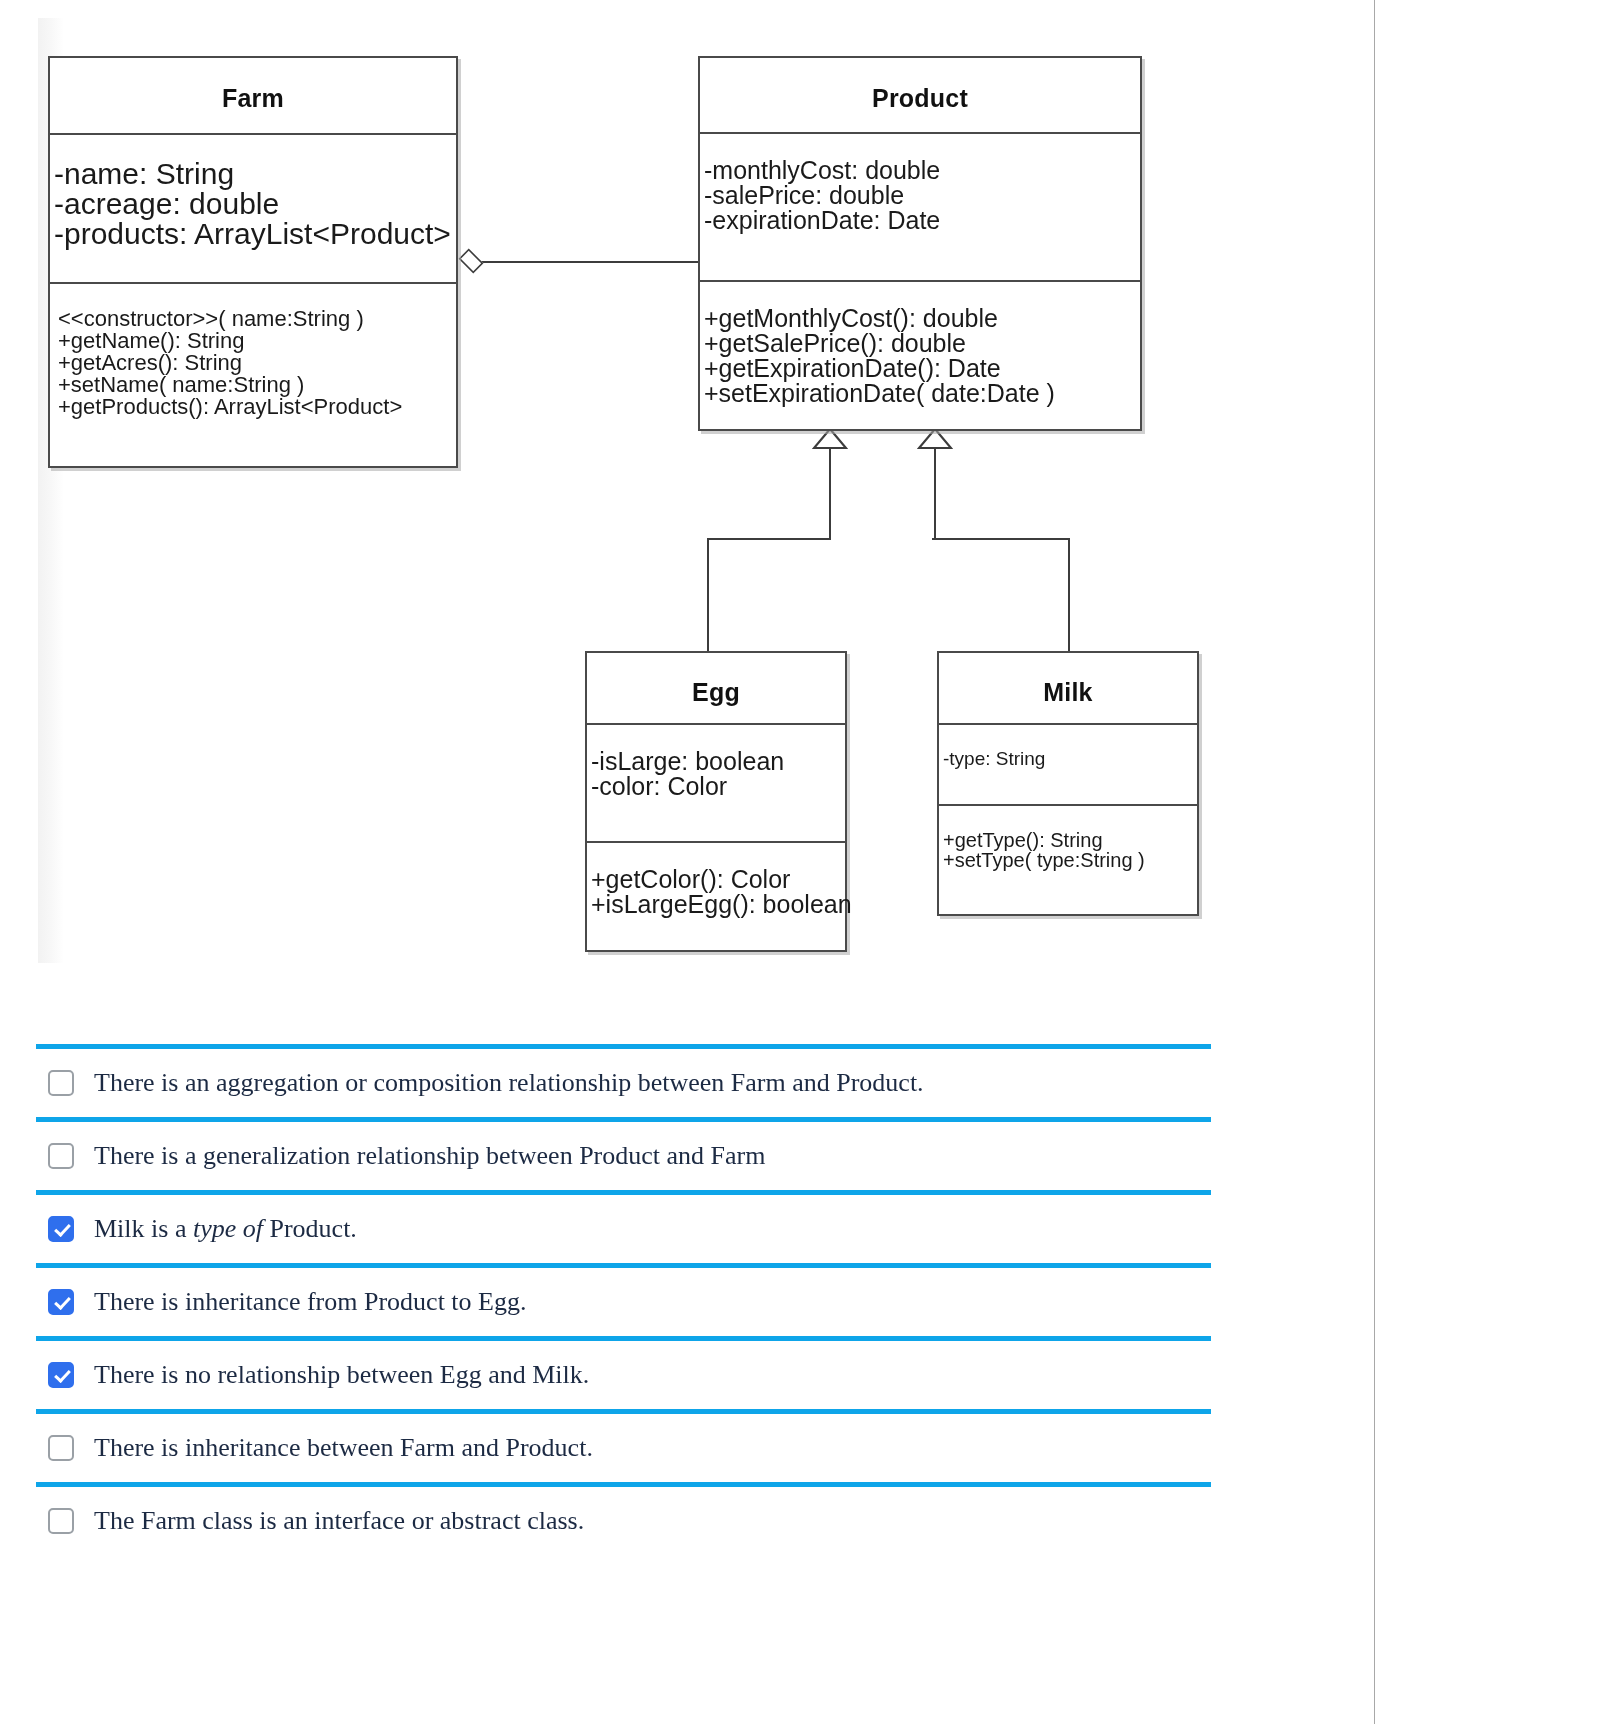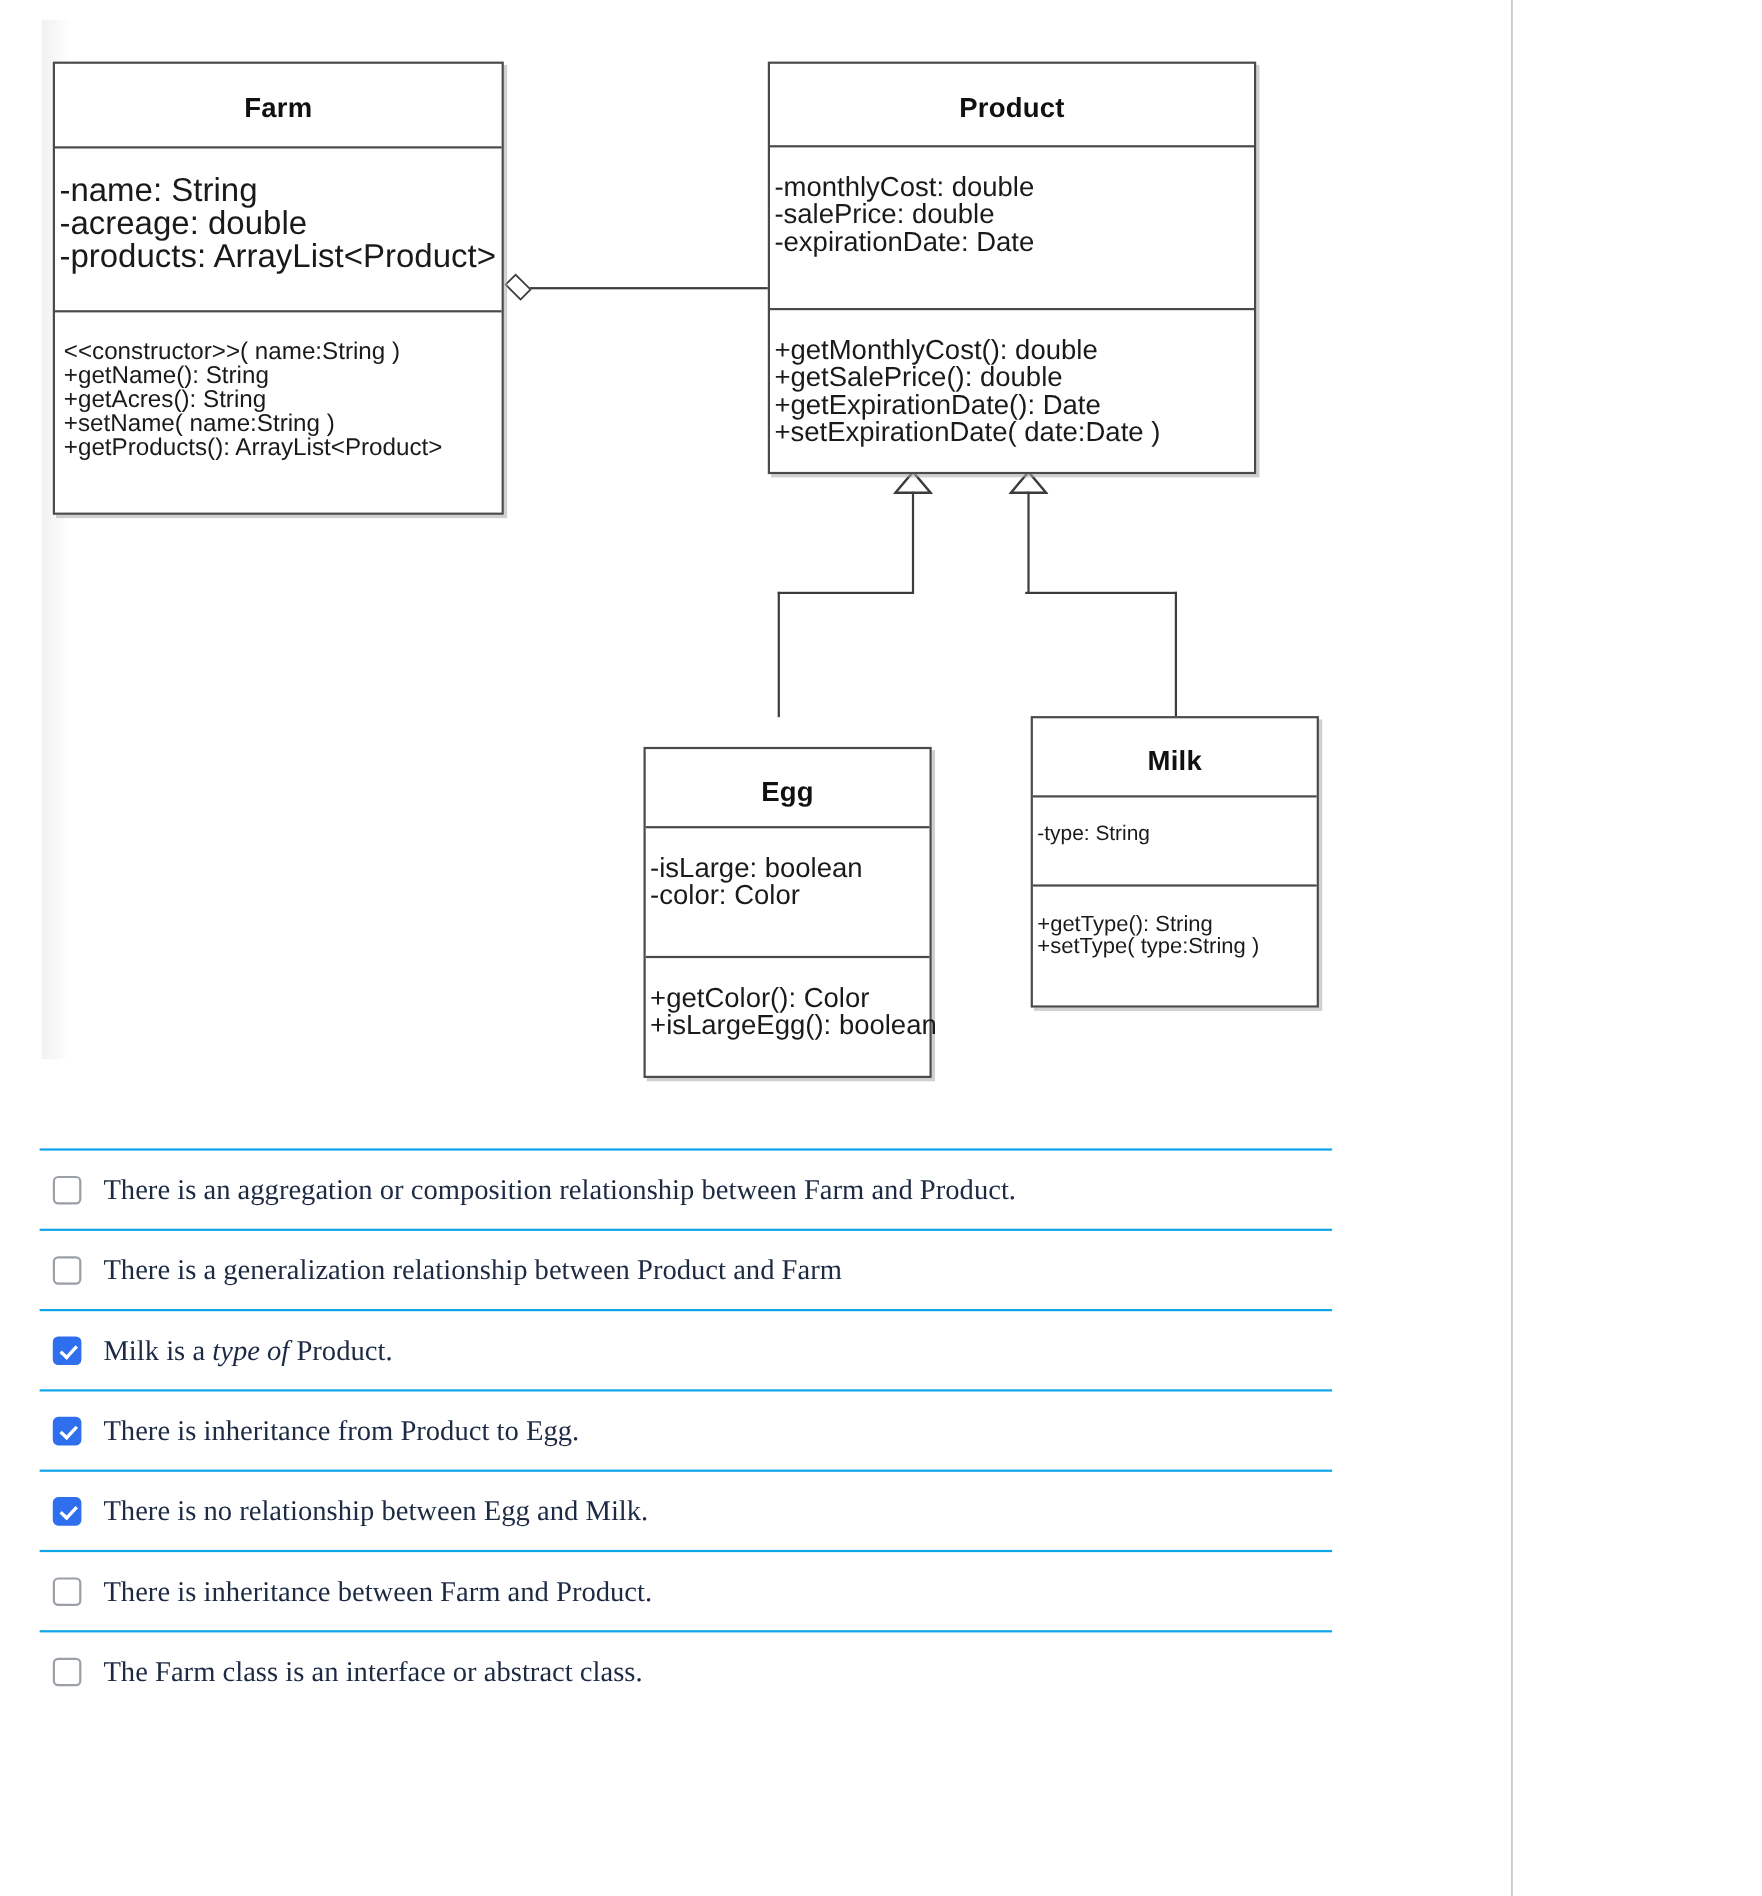--- a/index.html
+++ b/index.html
@@ -80,21 +80,21 @@
   
   #options {
     position: absolute;
     left: 36px; top: 1044px;
     width: 1175px;
   }
   .opt-row {
     display: flex;
     align-items: center;
     height: 73px;
-    border-top: 2px solid #0ea5e9;
+    border-top: 5px solid #0ea5e9;
     padding-left: 12px;
   }
   .opt-row:last-child { border-bottom: none; }
   .cbox {
     flex: 0 0 auto;
     width: 26px; height: 26px;
     border-radius: 5px;
     margin-right: 20px;
     position: relative;
     background: #ffffff;
@@ -178,21 +178,21 @@
       </div>
       <div class="uml-div"></div>
       <div class="uml-list" style="font-size:25px; padding:24px 0 0 4px;">
         <div>+getMonthlyCost(): double</div>
         <div>+getSalePrice(): double</div>
         <div>+getExpirationDate(): Date</div>
         <div>+setExpirationDate( date:Date )</div>
       </div>
     </div>
 
-    <div class="uml-box" style="left:585px; top:651px; width:262px; height:301px;margin-top:28px;">
+    <div class="uml-box" style="left:585px; top:651px; width:262px; height:301px;">
       <div class="uml-title" style="font-size:25px; padding-top:25px; height:70px;">Egg</div>
       <div class="uml-div"></div>
       <div class="uml-list" style="font-size:25px; padding:24px 0 0 4px; height:116px;">
         <div>-isLarge: boolean</div>
         <div>-color: Color</div>
       </div>
       <div class="uml-div"></div>
       <div class="uml-list" style="font-size:25px; padding:24px 0 0 4px;">
         <div>+getColor(): Color</div>
         <div>+isLargeEgg(): boolean</div>

